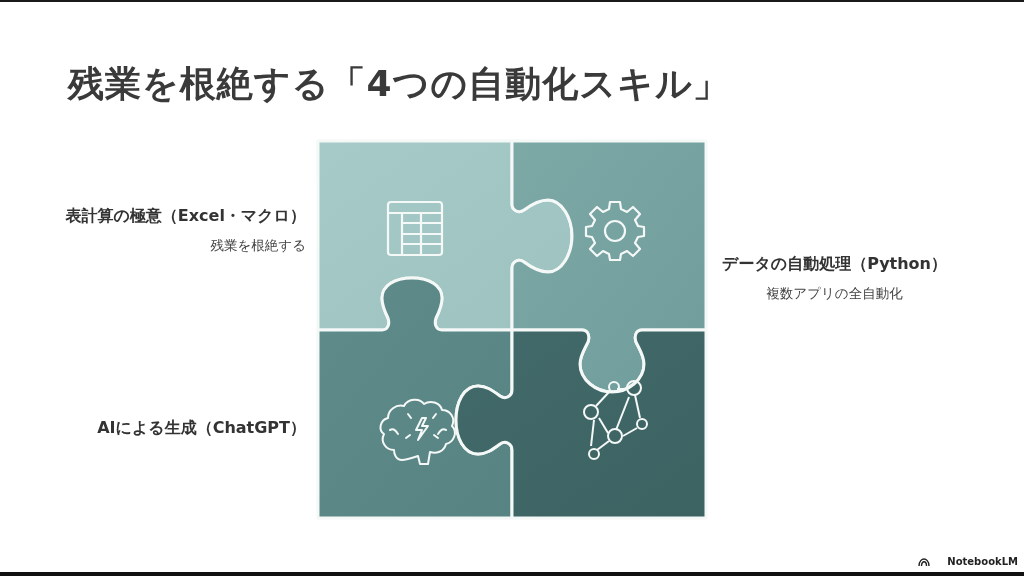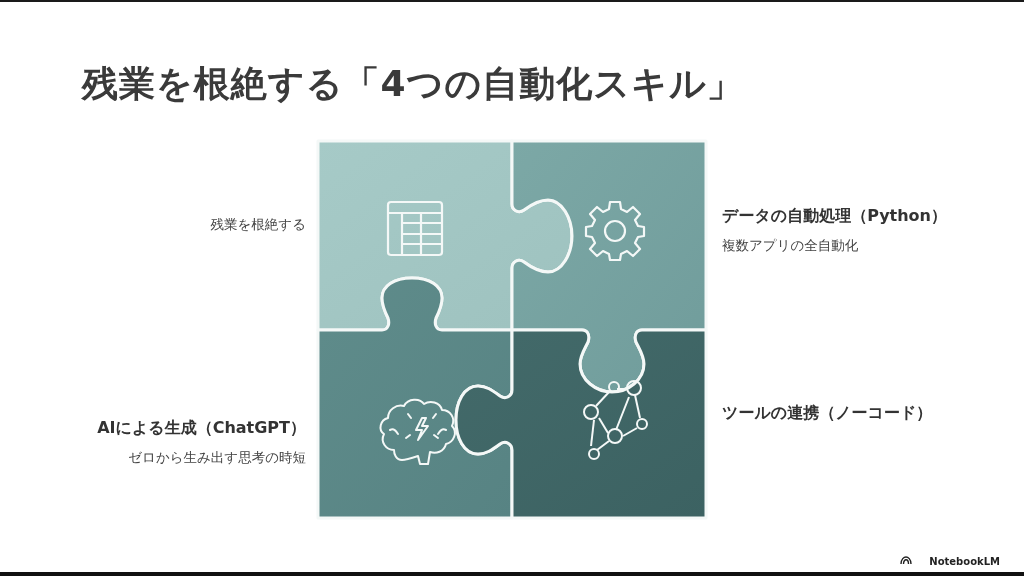--- a/index.html
+++ b/index.html
@@ -5,38 +5,38 @@
     html, body { margin: 0; padding: 0; }
     body {
       width: 1024px; height: 576px; position: relative; overflow: hidden;
       background: #ffffff;
       font-family: "DejaVu Sans", "Liberation Sans", sans-serif;
       color: #333333;
     }
     .top-bar { position: absolute; left: 0; top: 0; width: 1024px; height: 2px; background: #1a1a1a; }
     .bottom-bar { position: absolute; left: 0; bottom: 0; width: 1024px; height: 4px; background: #111111; }
     .title {
-      position: absolute; left: 82px; top: 60px;
+      position: absolute; left: 68px; top: 60px;
       font-size: 36px; font-weight: bold; color: #3a3a3a; letter-spacing: 1px;
       white-space: nowrap;
     }
     .puzzle { position: absolute; left: 310px; top: 134px; }
     .label { position: absolute; white-space: nowrap; }
     .label .heading { font-size: 16px; font-weight: bold; color: #333333; }
     .label .sub { font-size: 13.5px; color: #444444; margin-top: 10px; }
     .label.left { text-align: right; }
-    .label.right { text-align: left; }
+    .label.right { text-align: center; margin-top: 48px; }
     .lbl-tl { right: 718px; top: 206px; }
     .lbl-tr { left: 722px; top: 206px; }
     .lbl-bl { right: 718px; top: 418px; }
     .lbl-br { left: 722px; top: 403px; }
     .brand {
-      position: absolute; right: 24px; bottom: 9px;
+      position: absolute; right: 6px; bottom: 9px;
       font-size: 10px; font-weight: bold; color: #222222;
-      display: flex; align-items: flex-start; gap: 17px;
+      display: flex; align-items: flex-end; gap: 17px;
     }
   </style>
 </head>
 <body>
 
 <div class="top-bar"></div>
 
 <div class="title">残業を根絶する「4つの自動化スキル」</div>
 
 <svg class="puzzle" width="404" height="392" viewBox="0 0 404 392" xmlns="http://www.w3.org/2000/svg">
@@ -159,32 +159,31 @@
     <circle cx="304" cy="253" r="5"></circle>
     <circle cx="324" cy="254" r="7"></circle>
     <circle cx="281" cy="278" r="7"></circle>
     <circle cx="332" cy="290" r="5"></circle>
     <circle cx="305" cy="302" r="7"></circle>
     <circle cx="284" cy="320" r="5"></circle>
   </g>
 </svg>
 
 <div class="label left lbl-tl">
+  <div class="heading">表計算の極意（Excel・マクロ）</div>
   <div class="sub">残業を根絶する</div>
 </div>
 <div class="label right lbl-tr">
   <div class="heading">データの自動処理（Python）</div>
   <div class="sub">複数アプリの全自動化</div>
 </div>
 <div class="label left lbl-bl">
   <div class="heading">AIによる生成（ChatGPT）</div>
-  <div class="sub">ゼロから生み出す思考の時短</div>
 </div>
 <div class="label right lbl-br">
-  <div class="heading">ツールの連携（ノーコード）</div>
 </div>
 
 <div class="brand">
   <svg width="12" height="9" viewBox="0 0 12 9">
     <path d="M1 8 C1 3 4 1 6 1 C8 1 11 3 11 8" fill="none" stroke="#222" stroke-width="1.4"></path>
     <path d="M3.5 8 C3.5 5 5 3.8 6 3.8 C7 3.8 8.5 5 8.5 8" fill="none" stroke="#222" stroke-width="1.4"></path>
   </svg>
   <span>NotebookLM</span>
 </div>
 

